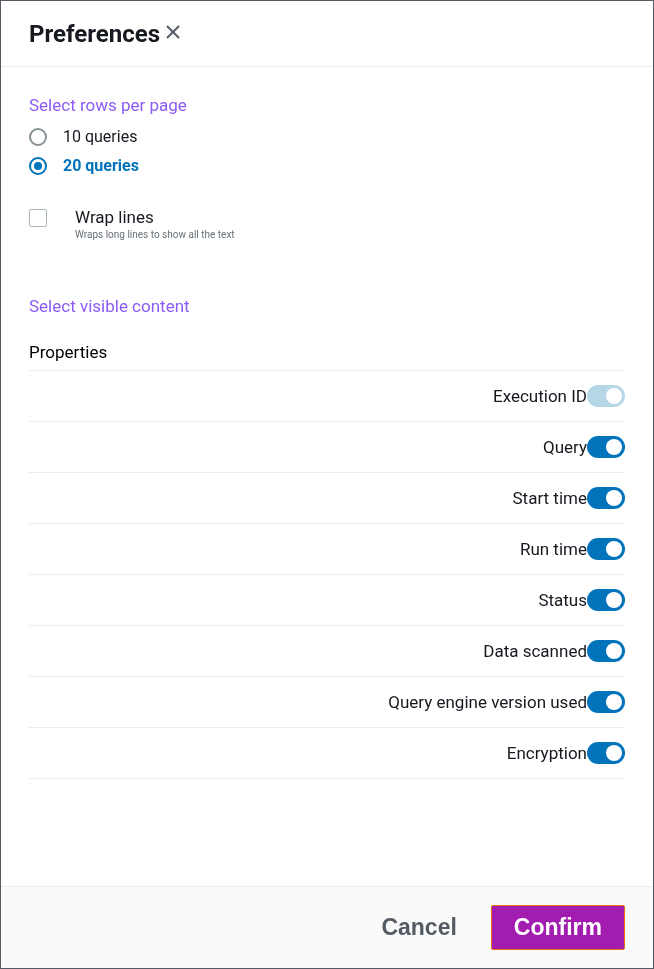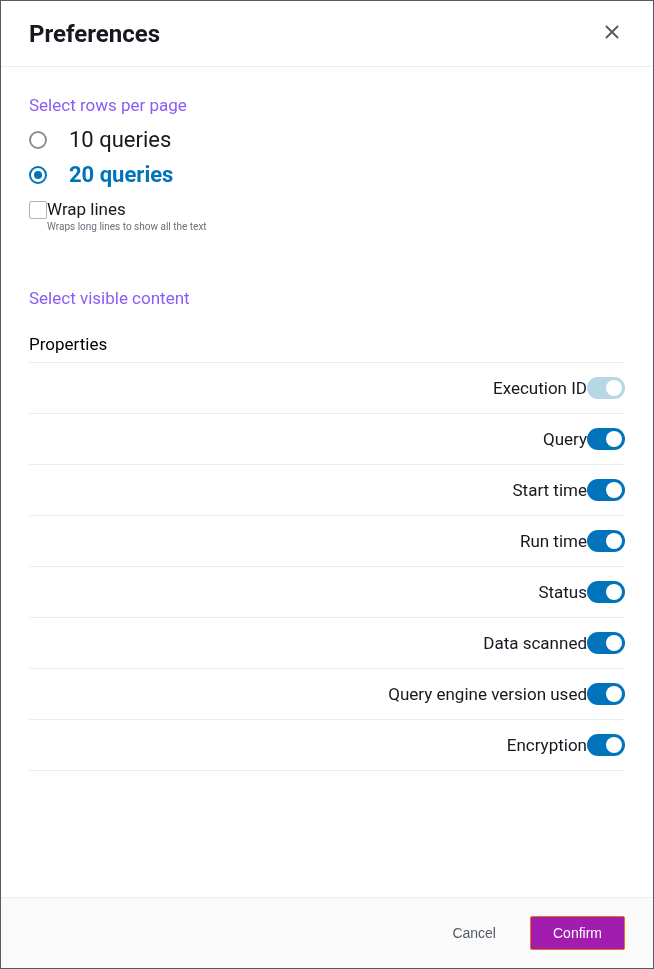--- a/index.html
+++ b/index.html
@@ -13,21 +13,20 @@
     width: 654px;
     height: 969px;
     border: 1px solid #545b64;
     display: flex;
     flex-direction: column;
     background: #fff;
   }
   .header {
     display: flex;
     align-items: center;
-    justify-content: space-between;
     padding: 18px 28px 18px 28px;
     border-bottom: 1px solid #eaeded;
   }
   .header h1 {
     margin: 0;
     font-size: 24px;
     font-weight: 700;
     color: #16191f;
   }
   .close-btn {
@@ -45,23 +44,23 @@
     overflow-y: auto;
   }
   .section-label {
     font-size: 17px;
     color: #8b5cf6;
     margin-bottom: 12px;
   }
   .radio-row {
     display: flex;
     align-items: center;
-    gap: 22px;
+    gap: 16px;
     margin-bottom: 10px;
-    font-size: 22px;
+    font-size: 16px;
   }
   .radio {
     width: 18px;
     height: 18px;
     border-radius: 50%;
     border: 2px solid #879196;
     display: inline-flex;
     align-items: center;
     justify-content: center;
     flex-shrink: 0;
@@ -74,23 +73,23 @@
     width: 8px;
     height: 8px;
     border-radius: 50%;
     background: #0073bb;
   }
   .radio-row.selected .radio-label {
     font-weight: 700;
     color: #0073bb;
   }
   .checkbox-block {
-    margin-top: 12px;
-    display: flex;
-    gap: 0;
+    margin-top: 32px;
+    display: flex;
+    gap: 28px;
   }
   .checkbox {
     width: 18px;
     height: 18px;
     border: 1px solid #aab7b8;
     border-radius: 2px;
     flex-shrink: 0;
     margin-top: 2px;
   }
   .checkbox-texts .cb-label {
@@ -143,22 +142,22 @@
   }
   .footer {
     border-top: 1px solid #eaeded;
     padding: 18px 28px;
     display: flex;
     justify-content: flex-end;
     gap: 12px;
     background: #fafafa;
   }
   .btn {
-    font-size: 14px;
-    font-weight: 400;
+    font-size: 23px;
+    font-weight: 700;
     padding: 8px 22px;
     border-radius: 2px;
     cursor: pointer;
   }
   .btn-cancel {
     background: none;
     border: none;
     color: #545b64;
   }
   .btn-confirm {

